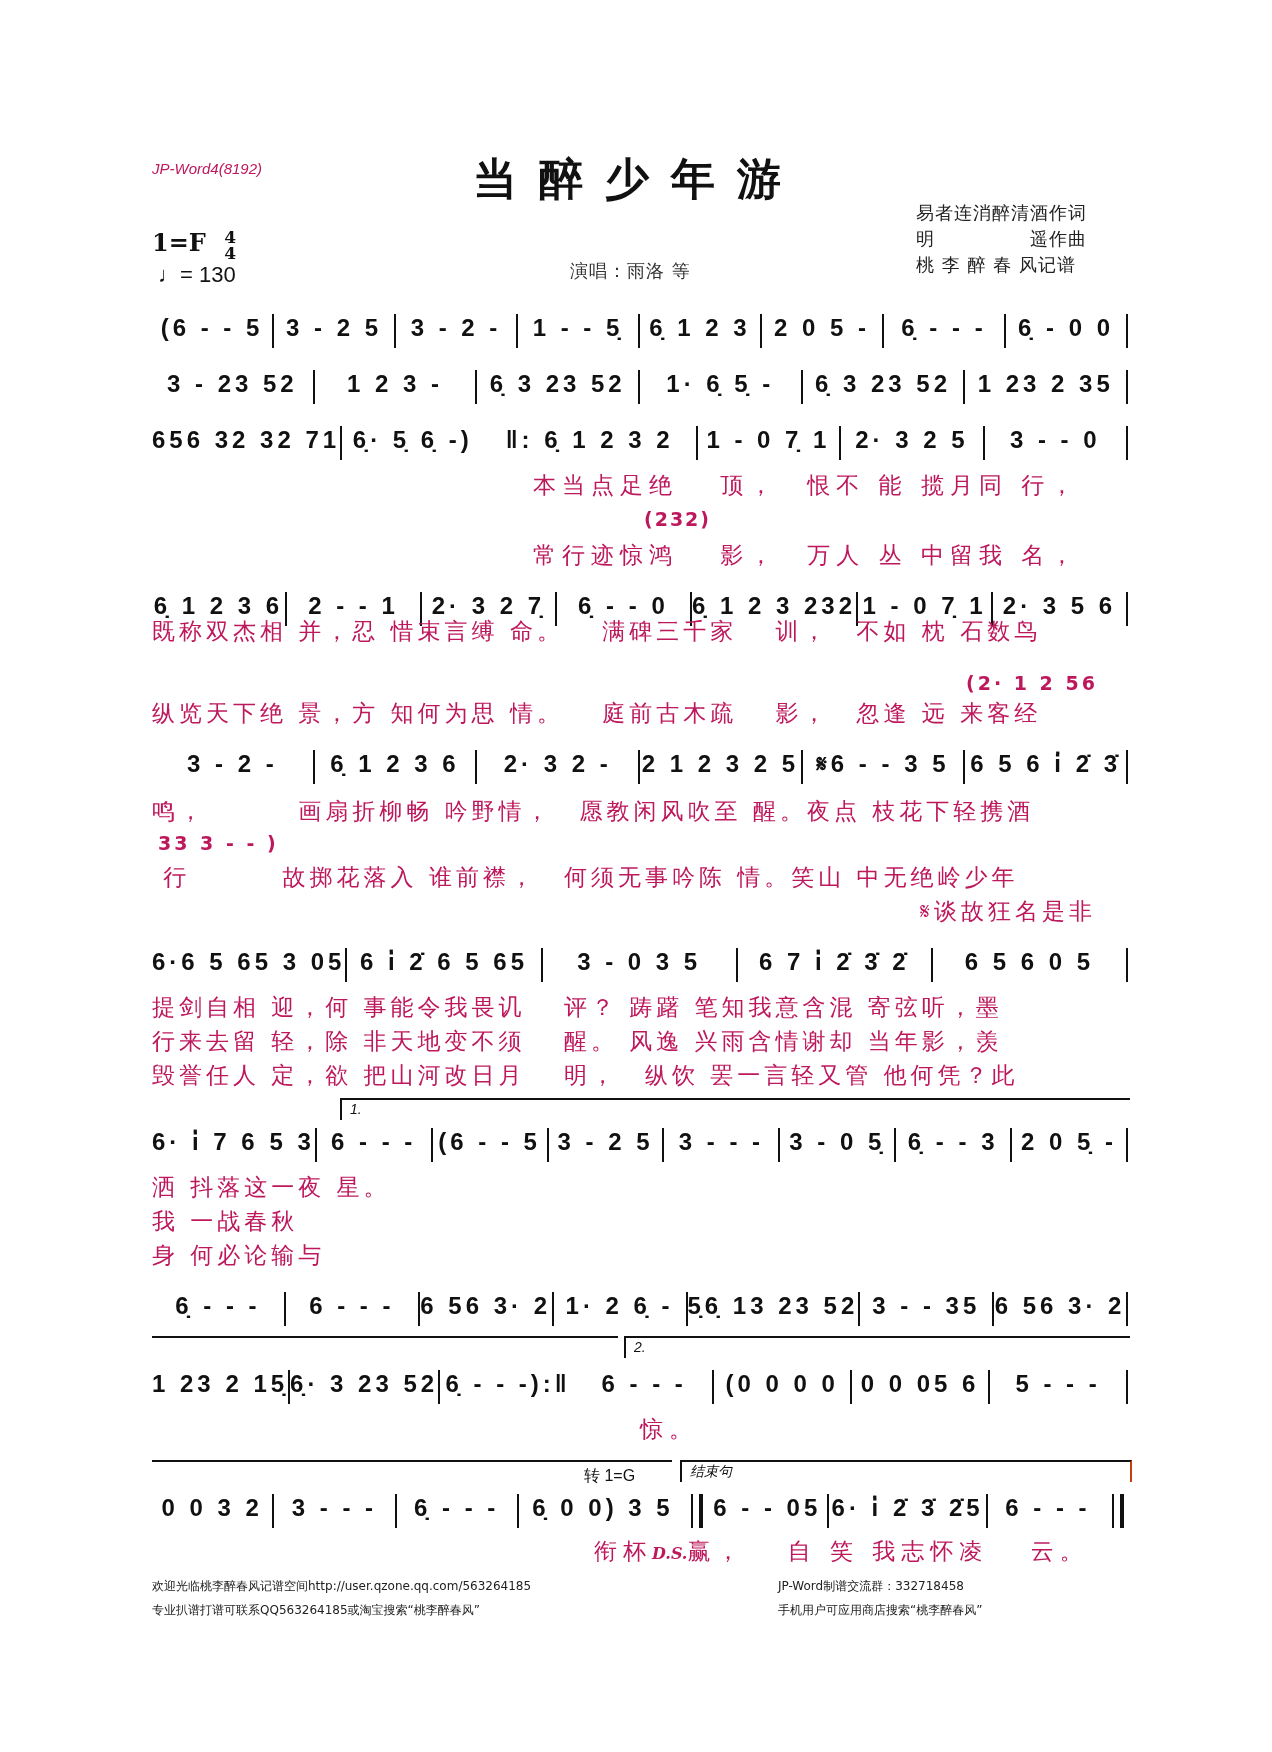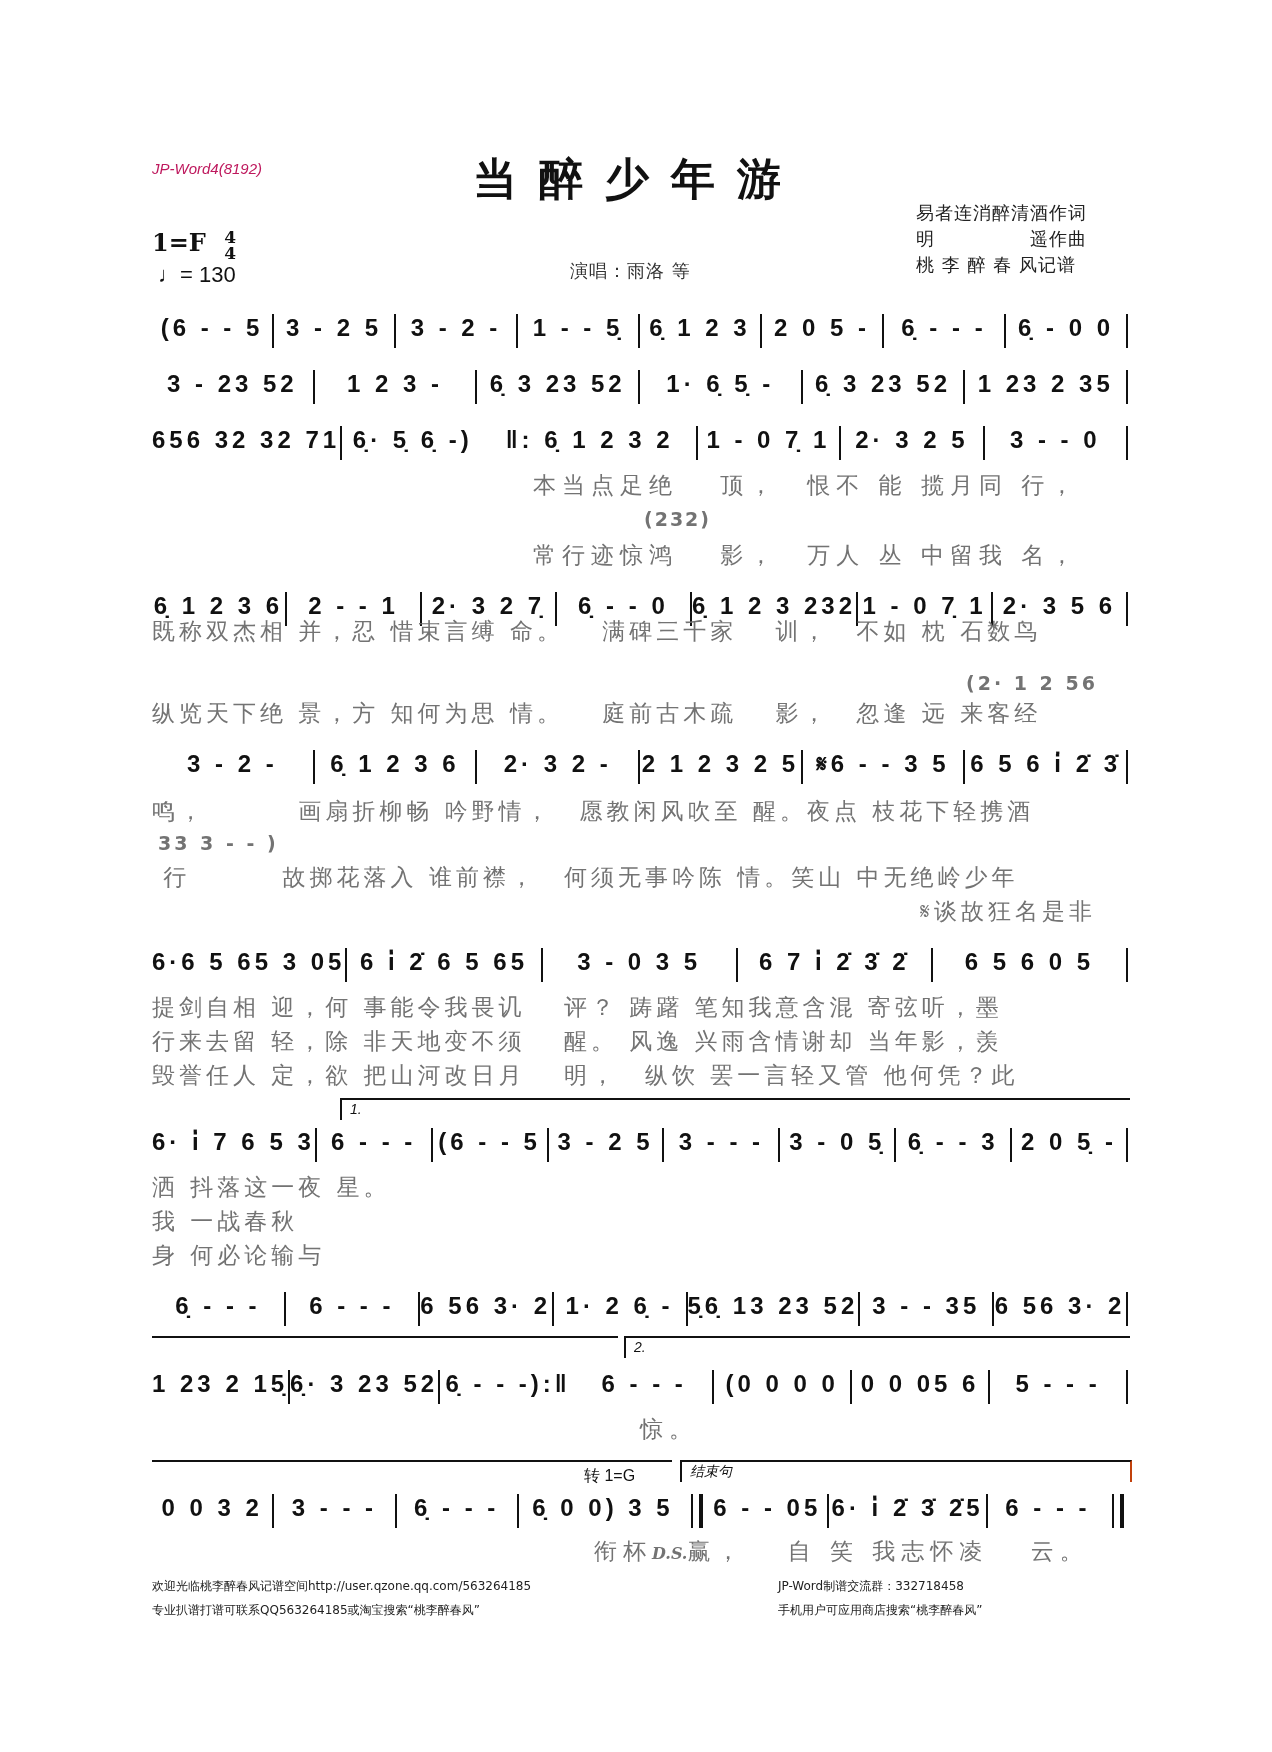--- a/index.html
+++ b/index.html
@@ -10,21 +10,21 @@
   .key{left:152px;top:228px;font-size:24px;font-weight:bold;font-family:"DejaVu Serif",serif;}
   .frac{display:inline-block;vertical-align:middle;text-align:center;font-size:17px;line-height:16px;margin-left:10px;}
   .tempo{left:158px;top:262px;font-size:22px;}
   .singer{left:570px;top:228px;font-size:18px;color:#333;font-family:"DejaVu Sans",sans-serif;letter-spacing:1px;margin-top:31px;}
   .credits{left:916px;top:200px;font-size:18px;line-height:26px;font-family:"DejaVu Sans",sans-serif;letter-spacing:1px;color:#222;}
   .credit-row{display:flex;justify-content:flex-start;width:210px;}
   .row{position:absolute;left:152px;width:976px;display:flex;align-items:flex-start;height:36px;font-size:24px;font-weight:bold;font-family:"Liberation Sans",sans-serif;}
   .meas{flex:1;display:flex;justify-content:space-around;align-items:center;white-space:nowrap;letter-spacing:4px;}
   .bar{width:2px;height:34px;background:#111;flex:none;}
   .dbar{width:6px;height:34px;border-left:2px solid #111;border-right:4px solid #111;flex:none;margin:0 4px;}
-  .lyric{position:absolute;font-size:23px;font-family:"DejaVu Sans",sans-serif;white-space:pre;letter-spacing:6px;color:#737373;}
+  .lyric{position:absolute;font-size:23px;font-family:"DejaVu Sans",sans-serif;white-space:pre;letter-spacing:6px;color:#be185d;}
   .small{font-size:19px;font-weight:bold;}
   .volta{position:absolute;border-top:2px solid #111;border-left:2px solid #111;height:20px;}
   .volta span{font-size:14px;font-style:italic;padding-left:8px;}
   .footer{position:absolute;font-size:12px;font-family:"DejaVu Sans",sans-serif;color:#222;white-space:nowrap;}
 </style>
 </head>
 <body>
 
 <div class="abs meta-sw">JP-Word4(8192)</div>
 <div class="abs title">当醉少年游</div>

